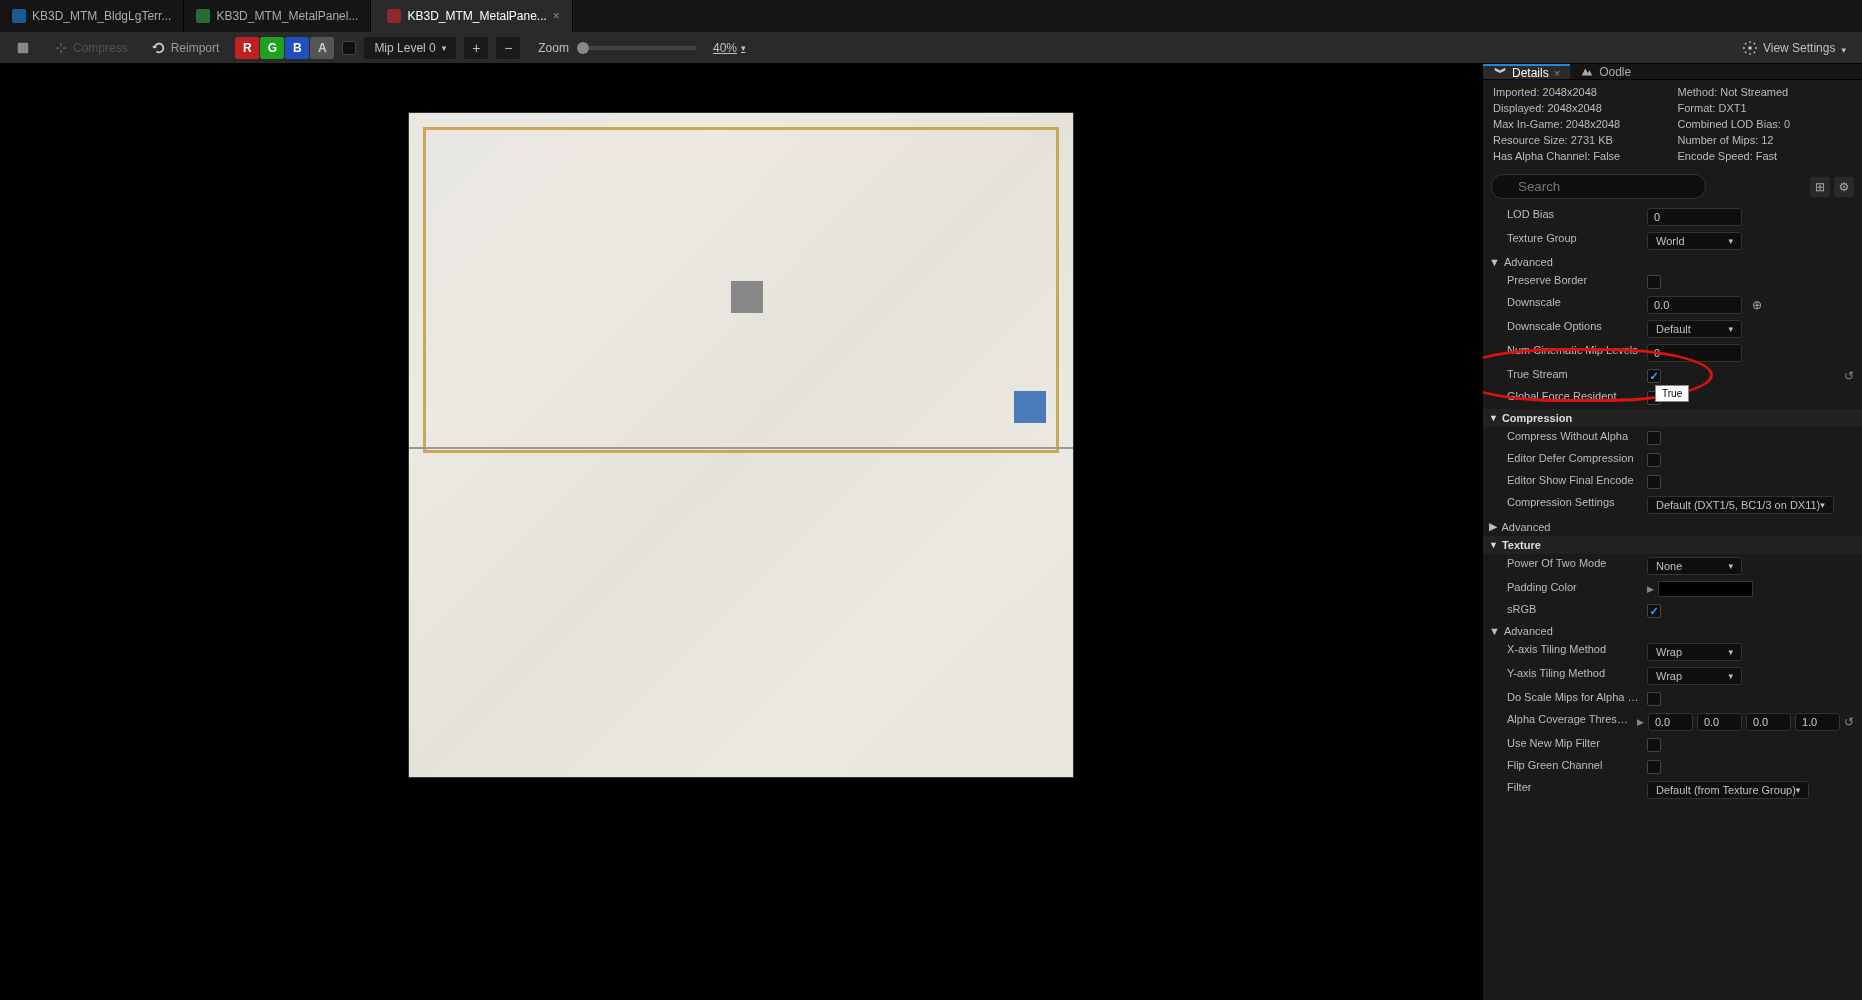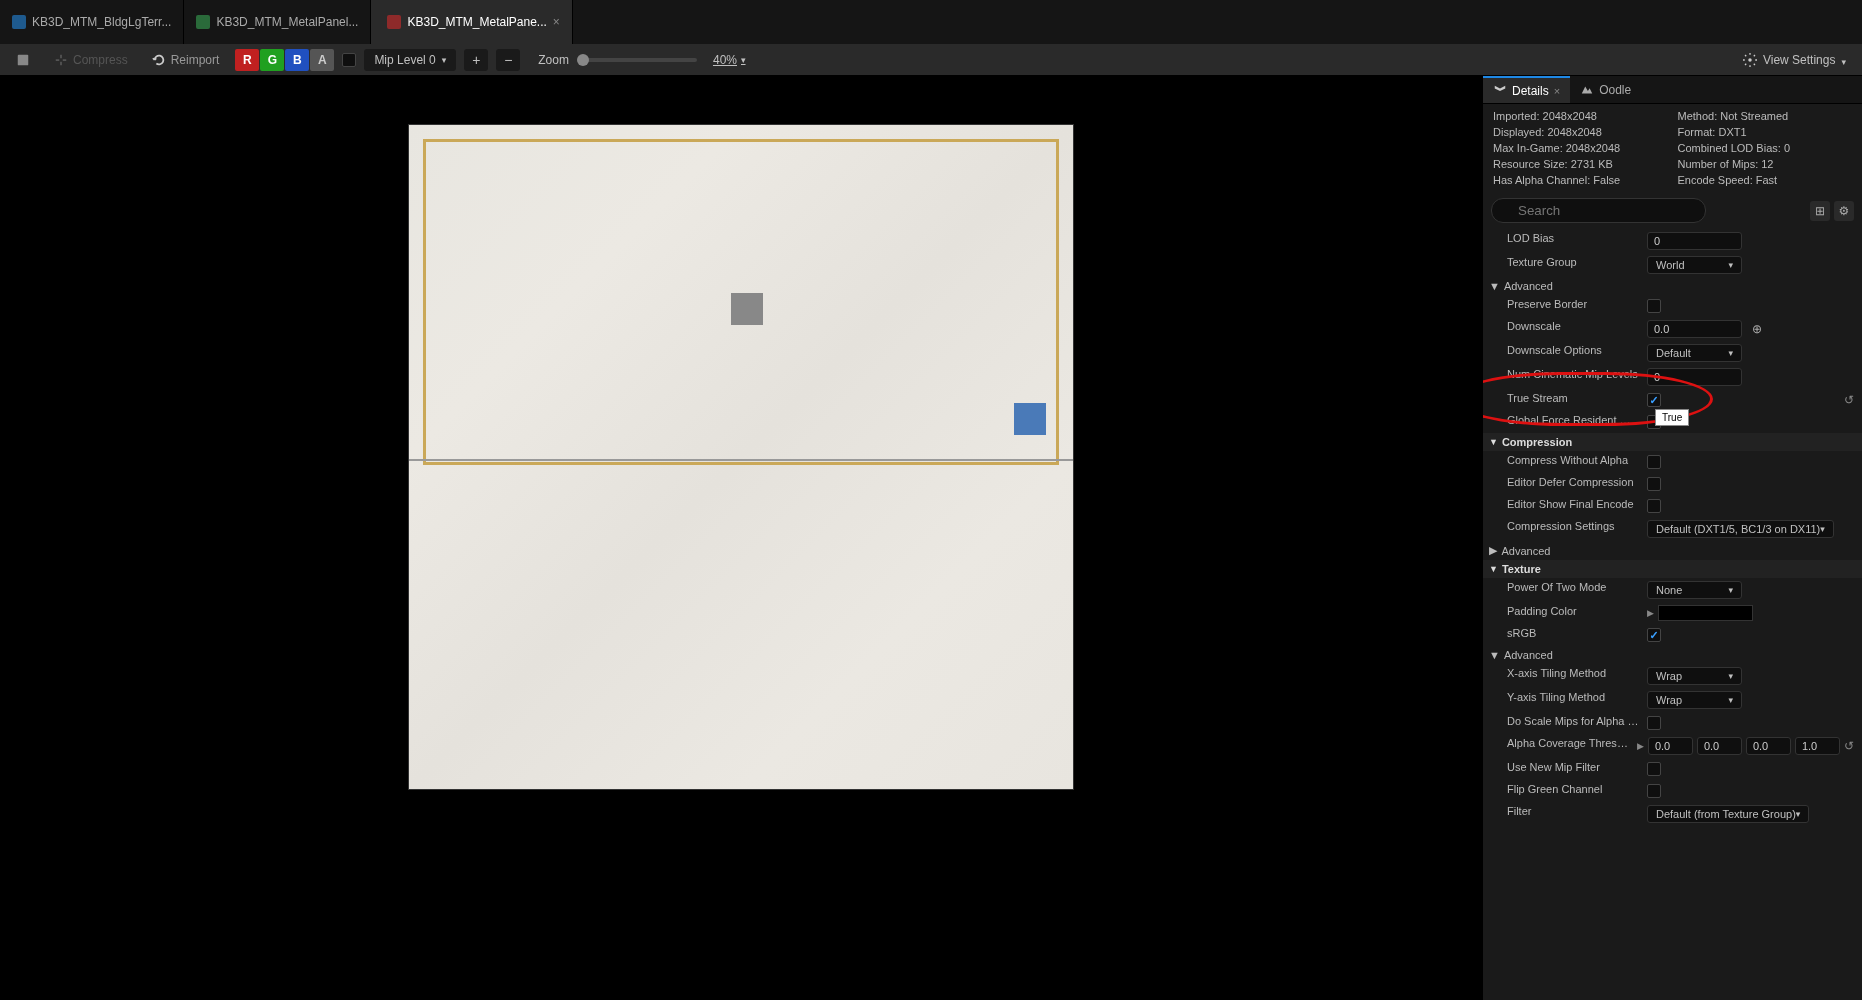--- a/index.html
+++ b/index.html
@@ -1,19 +1,19 @@
 <!DOCTYPE html>
 <html><head>
 <meta charset="utf-8">
 <style>
 * { margin: 0; padding: 0; box-sizing: border-box; font-family: "Segoe UI", Arial, sans-serif; }
 body { background: #000; color: #c0c0c0; font-size: 12px; overflow: hidden; width: 1862px; height: 1000px; }
 
 
-.tabs-bar { background: #151515; height: 44px; display: flex; align-items: stretch; }
+.tabs-bar { background: #151515; height: 32px; display: flex; align-items: stretch; }
 .tab { display: flex; align-items: center; padding: 0 12px; gap: 6px; color: #aaa; border-right: 1px solid #000; cursor: pointer; min-width: 170px; }
 .tab.active { background: #2a2a2a; color: #fff; padding-left: 16px; }
 .tab-icon { width: 14px; height: 14px; background: #444; border-radius: 2px; }
 .tab-icon.blue { background: #1e5a8e; }
 .tab-icon.green { background: #2a6a3a; }
 .tab-icon.red { background: #8e2a2a; }
 .tab-close { margin-left: auto; color: #888; }
 
 
 .toolbar { background: #2a2a2a; height: 32px; display: flex; align-items: center; padding: 0 8px; gap: 8px; border-bottom: 1px solid #000; }
@@ -38,21 +38,21 @@
 .main { display: flex; height: calc(100% - 64px); }
 .viewport { flex: 1; background: #000; position: relative; display: flex; align-items: flex-start; justify-content: center; padding-top: 48px; }
 .texture-preview { width: 666px; height: 666px; background: linear-gradient(135deg, #e8e6e0 0%, #ece9e3 25%, #e5e2dc 50%, #ebe8e2 75%, #e8e5df 100%); position: relative; border: 1px solid #333; }
 .texture-preview::before { content:""; position:absolute; top:14px; left:14px; right:14px; height:320px; border:3px solid #caa858; }
 .texture-preview::after { content:""; position:absolute; top:334px; left:0; right:0; height:2px; background:#999; }
 .marker-a { position:absolute; top:168px; left:322px; width:32px; height:32px; background:#888; }
 .marker-b { position:absolute; top:278px; left:605px; width:32px; height:32px; background:#4a7ab8; }
 
 
 .details-panel { width: 380px; background: #1a1a1a; border-left: 1px solid #000; display: flex; flex-direction: column; }
-.panel-tabs { display: flex; background: #151515; height: 28px; border-bottom: 1px solid #000; }
+.panel-tabs { display: flex; background: #151515; height: 16px; border-bottom: 1px solid #000; }
 .panel-tab { display: flex; align-items: center; gap: 5px; padding: 0 10px; cursor: pointer; color: #aaa; }
 .panel-tab.active { background: #2a2a2a; border-top: 2px solid #1e88e5; color: #fff; }
 .panel-tab-close { color: #888; font-size: 11px; }
 .info-block { padding: 6px 10px; display: grid; grid-template-columns: 1fr 1fr; row-gap: 4px; column-gap: 10px; font-size: 11px; color: #bbb; }
 .search-row { display: flex; gap: 4px; padding: 6px 8px; align-items: center; }
 .search-input { flex: 1; background: #0f0f0f; border: 1px solid #333; border-radius: 12px; padding: 4px 10px 4px 26px; color: #888; position: relative; }
 .search-wrap { position: relative; flex: 1; }
 .search-icon { position: absolute; left: 8px; top: 5px; color: #888; }
 .mini-btn { width: 20px; height: 20px; background: #2a2a2a; border-radius: 3px; cursor: pointer; display:flex; align-items:center; justify-content:center; color:#aaa; }
 

